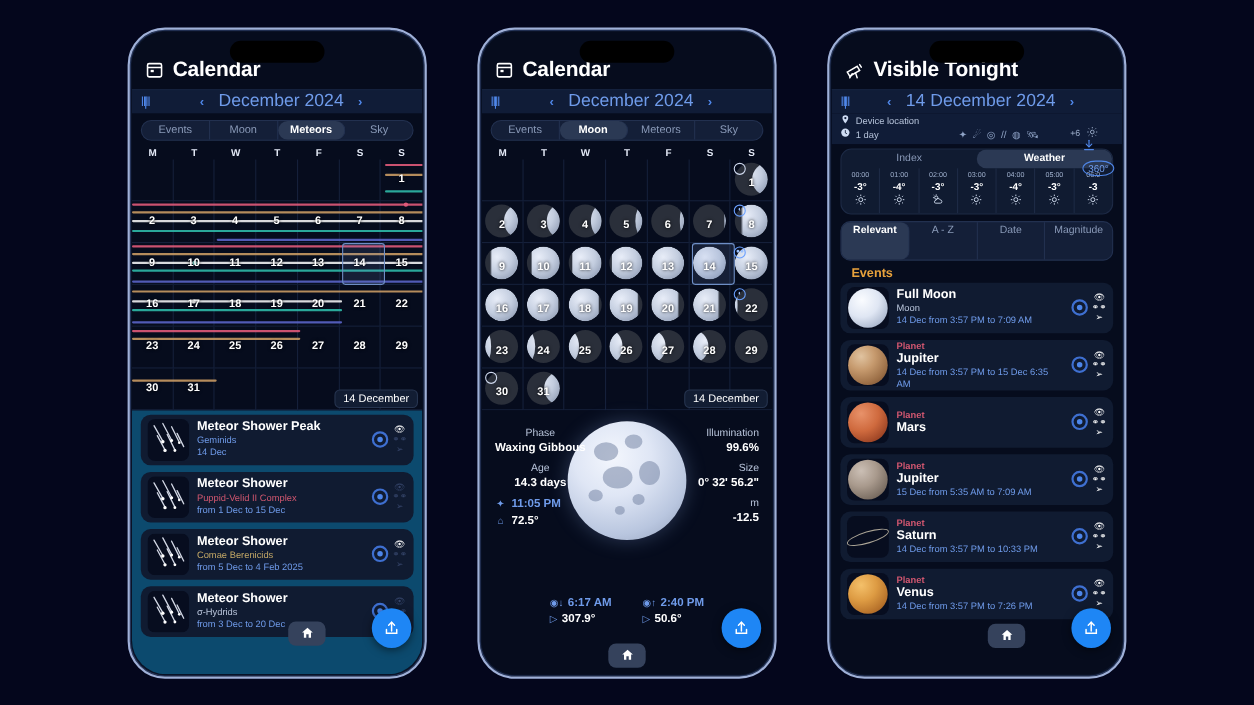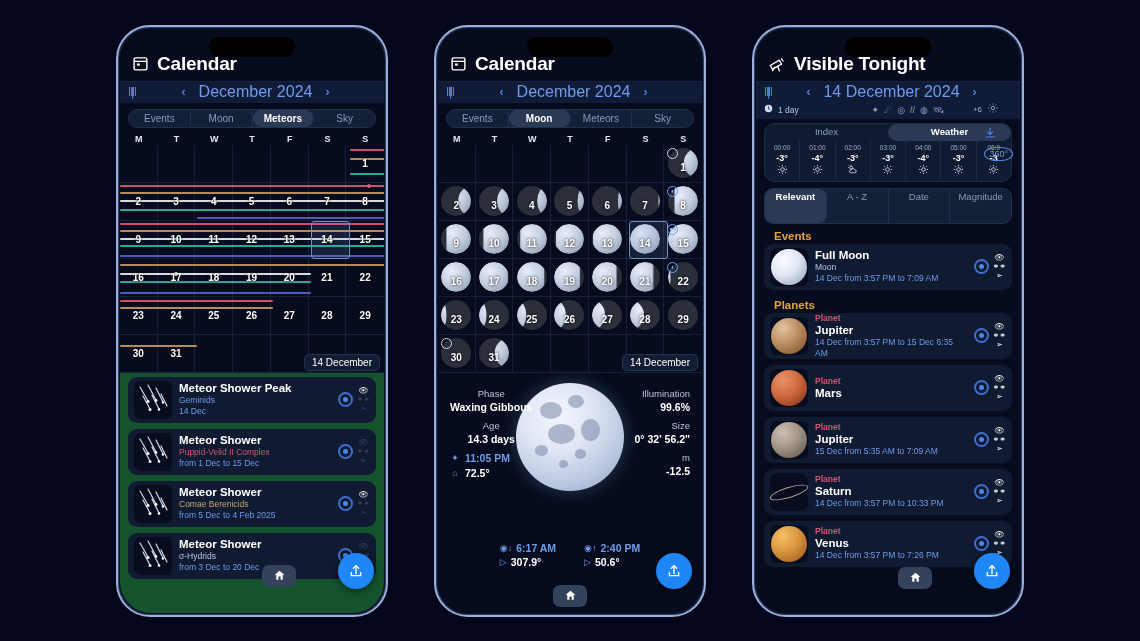--- a/index.html
+++ b/index.html
@@ -104,21 +104,21 @@
     background:radial-gradient(circle at 36% 32%, #e8edf8 0%, #c3cddf 48%, #9aa6bd 78%, #7e8aa2 100%);
   }
   .badge-ev {
     position:absolute; z-index:9; width:11px; height:11px; border-radius:50%;
     border:1.4px solid #6aa0ff; color:#9cc2ff; font-size:6px;
     display:flex; align-items:center; justify-content:center;
   }
   .badge-open { position:absolute; z-index:9; width:11px; height:11px; border-radius:50%; border:1.4px solid #cfd9ee; }
 
   
-  .listwrap { flex:1; padding:4px 8px 0 8px; overflow:hidden; background:#14532d; }
+  .listwrap { flex:1; padding:4px 8px 0 8px; overflow:hidden; background:#0c4a6e; }
   .card {
     display:flex; align-items:center; gap:7px;
     background:#101b31; border-radius:9px; margin-bottom:6px;
     height:46px; padding:0 6px; position:relative;
   }
   .thumb { width:38px; height:38px; border-radius:7px; flex:0 0 38px; position:relative; overflow:hidden; }
   .cbody { flex:1; min-width:0; }
   .c-t1 { color:#fff; font-size:11.5px; font-weight:bold; line-height:13px; }
   .c-t2 { font-size:8.5px; line-height:11px; }
   .c-t3 { color:#6f9bea; font-size:8.5px; line-height:11px; }
@@ -874,20 +874,28 @@
       <div class="datebar">
         <span class="sliderico">‖|‖</span>
         <div class="mid">
           <span class="chev">‹</span>
           <span class="lbl">14 December 2024</span>
           <span class="chev">›</span>
         </div>
       </div>
 
       <div class="subbar" style="position:relative">
+        <div class="subline">
+          <span>
+            <svg width="9" height="9" viewBox="0 0 24 24" fill="#cfdcf3">
+                <path d="M12 2a7 7 0 00-7 7c0 5 7 13 7 13s7-8 7-13a7 7 0 00-7-7zm0 9.5A2.5 2.5 0 1112 6a2.5 2.5 0 010 5.5z"></path>
+              </svg>
+          </span>
+          <span>Device location</span>
+        </div>
         <div class="subline" style="position:relative">
           <span>
             <svg width="9" height="9" viewBox="0 0 24 24" fill="#cfdcf3">
                 <circle cx="12" cy="12" r="10"></circle>
                 <path d="M12 6v7l4 2" stroke="#101c37" stroke-width="2" fill="none"></path>
               </svg>
           </span>
           <span>1 day</span>
           <span class="iconrow" id="p3icons">
               <span>✦</span>
@@ -1005,21 +1013,20 @@
               <div class="target">
                 <i></i>
               </div>
               <div class="eyecol">
                 <span class="mini act">👁</span>
                 <span class="mini act">⚭⚭</span>
                 <span class="mini act">➢</span>
               </div>
             </div>
           </div>
-          <div class="grouphd" style="color: rgb(232, 162, 60);">Planets</div>
           <div class="card">
             <div class="thumb" style="background: rgb(7, 13, 31);">
               <div class="planetball" style="margin: 1px auto; background: radial-gradient(circle at 33% 28%, rgb(224, 195, 160) 0%, rgb(198, 154, 110) 35%, rgb(156, 111, 71) 70%, rgb(107, 69, 42) 100%);"></div>
             </div>
             <div class="cbody">
               <div class="c-t2" style="color:#d0566f;font-weight:bold">Planet</div>
               <div class="c-t1">Jupiter</div>
               <div class="c-t3">14 Dec from 3:57 PM to 15 Dec 6:35 AM</div>
             </div>
             <div class="cicons">

